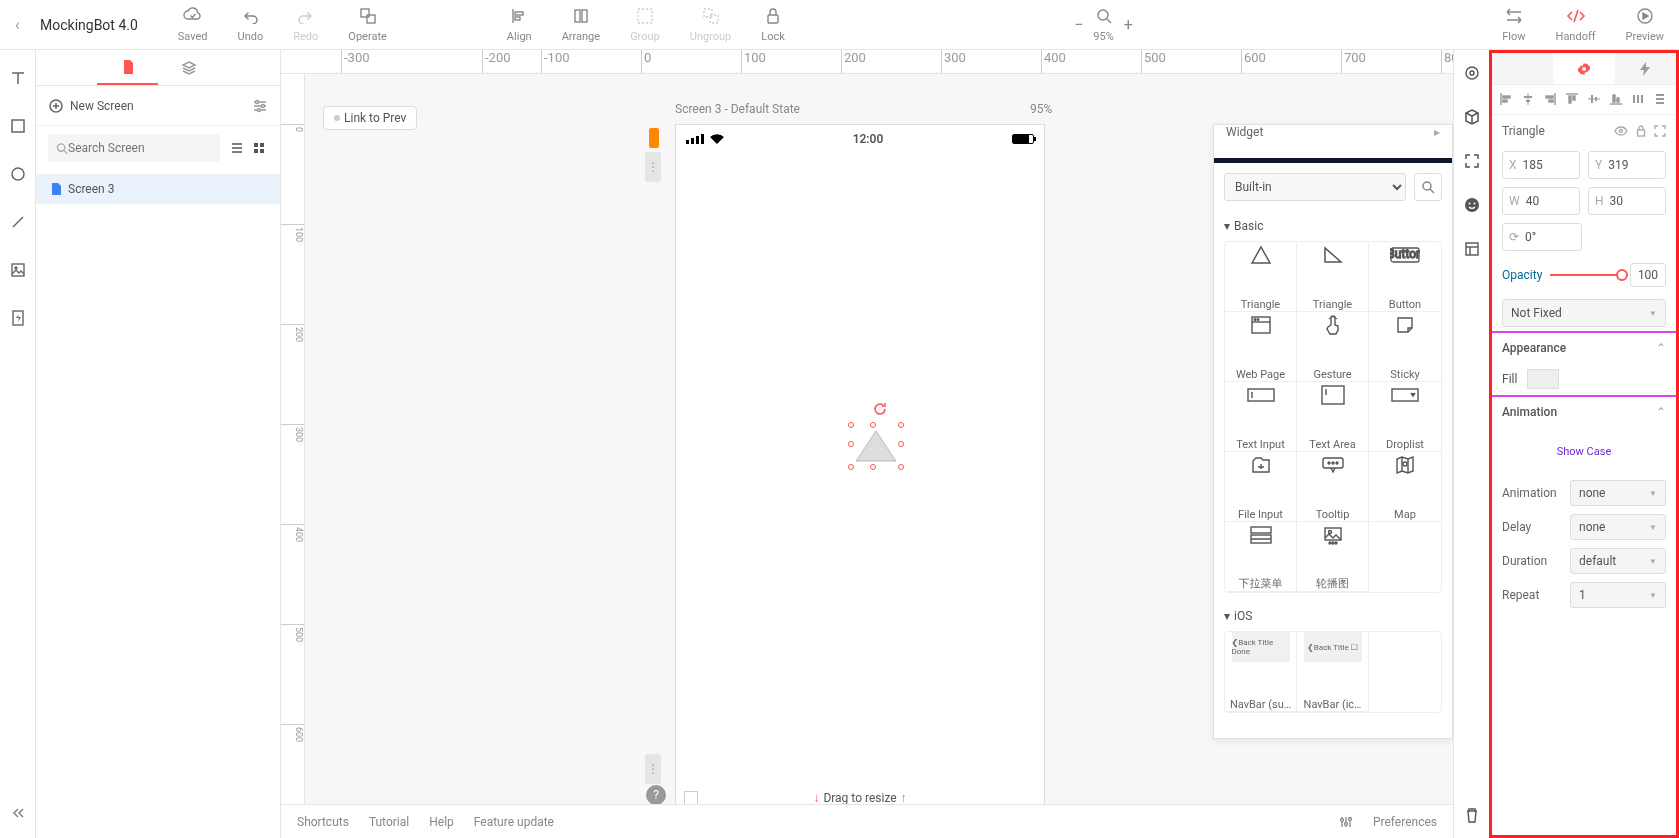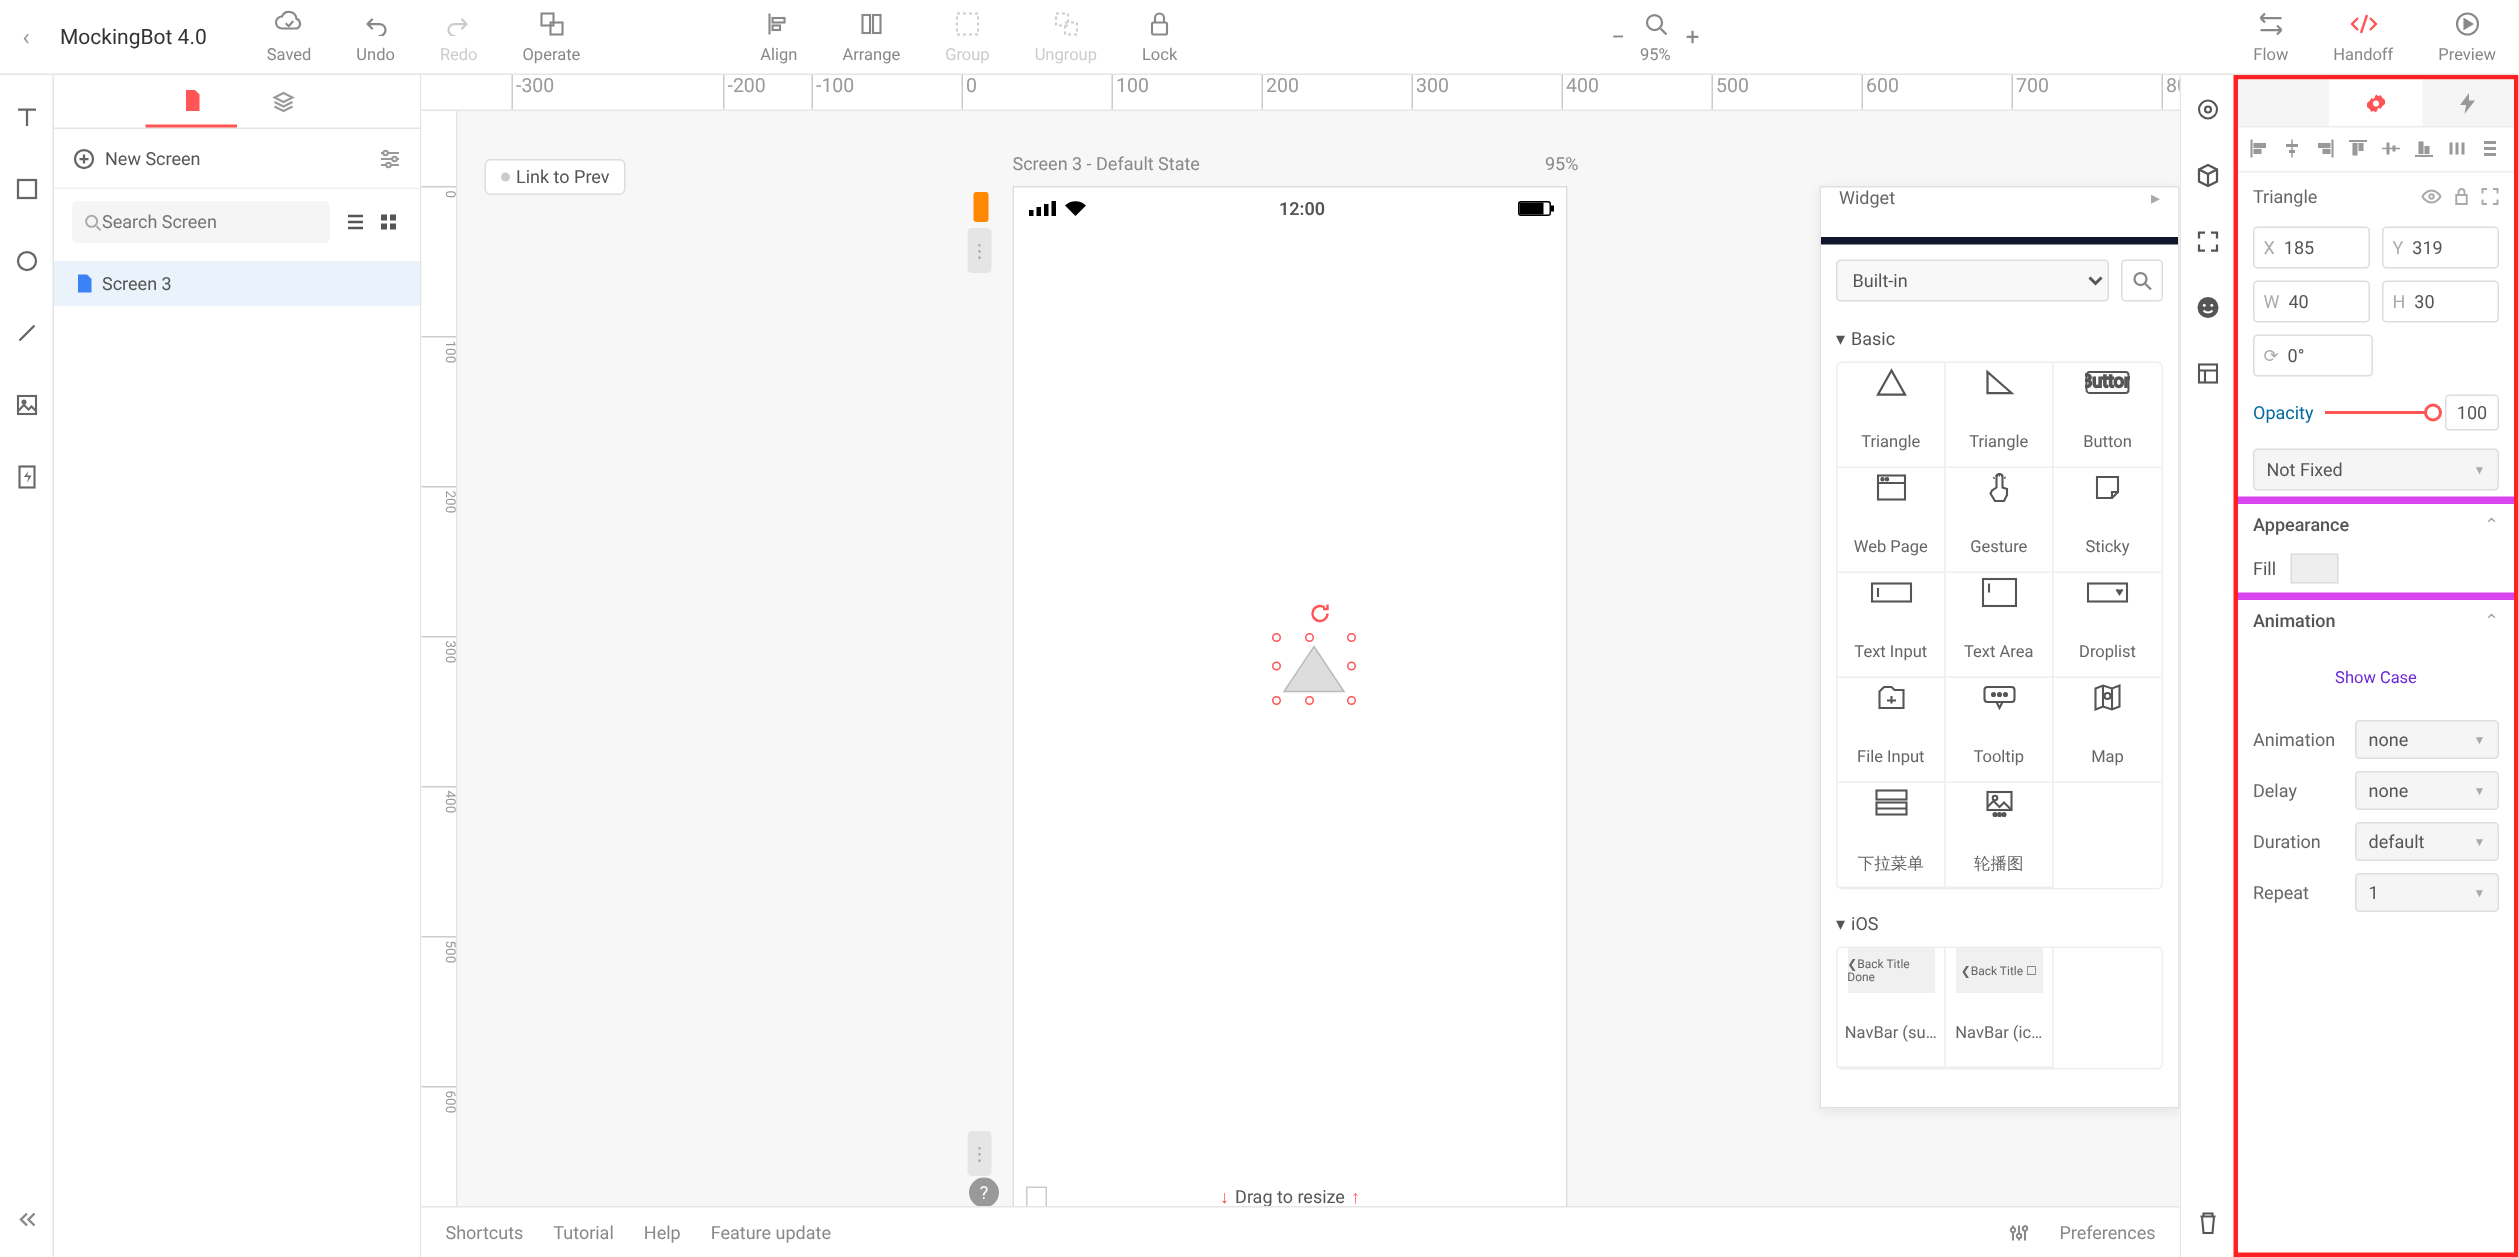--- a/index.html
+++ b/index.html
@@ -74,21 +74,21 @@
 .widget-panel{position:absolute;right:0;top:50px;width:240px;height:615px;background:#fff;border:1px solid #e0e0e0;box-shadow:0 2px 8px rgba(0,0,0,0.08);display:flex;flex-direction:column}
 .widget-panel .hdr{height:38px;display:flex;align-items:flex-start;padding:0 12px;border-bottom:5px solid #0f172a}
 .widget-panel .hdr .name{color:#666}
 .widget-panel .hdr .chev{margin-left:auto;color:#aaa}
 .widget-panel .toprow{padding:10px;display:flex;gap:8px}
 .widget-panel .toprow select{flex:1;height:28px;border:1px solid #ddd;border-radius:3px;padding:0 6px;background:#f8f8f8}
 .widget-panel .toprow .sbtn{width:28px;height:28px;border:1px solid #ddd;border-radius:3px;display:flex;align-items:center;justify-content:center}
 .widget-panel .section{padding:0 10px}
 .widget-panel .section .shdr{height:30px;display:flex;align-items:center;color:#666;gap:4px;cursor:pointer}
 .widget-panel .grid{display:grid;grid-template-columns:repeat(3,1fr);gap:0;border:1px solid #eee;border-radius:4px;overflow:hidden}
-.widget-panel .grid .cell{height:70px;border-right:1px solid #eee;border-bottom:1px solid #eee;display:flex;flex-direction:column;align-items:center;justify-content:flex-start;gap:20px;cursor:pointer}
+.widget-panel .grid .cell{height:70px;border-right:1px solid #eee;border-bottom:1px solid #eee;display:flex;flex-direction:column;align-items:center;justify-content:space-between;gap:0;cursor:pointer}
 .widget-panel .grid .cell:nth-child(3n){border-right:none}
 .widget-panel .grid .cell .ci{height:26px;display:flex;align-items:center;justify-content:center;color:#555}
 .widget-panel .grid .cell .cl{font-size:11px;color:#666;text-align:center;width:100%;overflow:hidden;text-overflow:ellipsis;white-space:nowrap;padding:0 4px}
 .widget-panel .grid.ios .cell{height:80px}
 .widget-panel .grid.ios .cell .thumb{width:58px;height:30px;background:#f0f0f0;display:flex;align-items:center;justify-content:center;font-size:8px;color:#666}
 .bottom-status{height:34px;border-top:1px solid #e5e5e5;background:#fff;display:flex;align-items:center;padding:0 16px;gap:20px}
 .bottom-status .link{color:#888;cursor:pointer}
 .bottom-status .spacer{flex:1}
 .opt-rail{width:36px;border-left:1px solid #e5e5e5;display:flex;flex-direction:column;align-items:center;padding-top:12px;gap:22px;background:#fff}
 .opt-rail .ob{width:22px;height:22px;display:flex;align-items:center;justify-content:center;cursor:pointer;color:#888}
@@ -108,21 +108,21 @@
 .inspector .pairrow .fld{flex:1;height:28px;border:1px solid #ddd;border-radius:3px;display:flex;align-items:center;padding:0 6px;background:#fff}
 .inspector .pairrow .fld .k{color:#aaa;margin-right:6px}
 .inspector .pairrow .fld input{border:none;outline:none;width:100%;background:transparent}
 .inspector .opacity{display:flex;align-items:center;padding:8px 10px;gap:8px}
 .inspector .opacity .lab{color:#0369a1}
 .inspector .opacity .track{flex:1;height:2px;background:#f55;position:relative}
 .inspector .opacity .track .knob{position:absolute;right:-6px;top:-5px;width:12px;height:12px;background:#fff;border:2px solid #f55;border-radius:50%}
 .inspector .opacity .val{width:36px;height:24px;border:1px solid #ddd;border-radius:3px;text-align:center;line-height:22px}
 .inspector .selrow{margin:4px 10px;height:28px;border:1px solid #ddd;border-radius:3px;background:#f5f5f5;display:flex;align-items:center;padding:0 8px}
 .inspector .selrow .arr{margin-left:auto;color:#aaa;font-size:8px}
-.inspector .sechdr{height:32px;display:flex;align-items:center;padding:0 10px;border-top:5px solid #d946ef;font-weight:500;color:#444}
+.inspector .sechdr{height:32px;display:flex;align-items:center;padding:0 10px;border-top:2px solid #d946ef;font-weight:500;color:#444}
 .inspector .sechdr .chev{margin-left:auto;color:#aaa}
 .inspector .fillrow{display:flex;align-items:center;padding:6px 10px;gap:10px}
 .inspector .fillrow .sw{width:32px;height:20px;background:#eee;border:1px solid #ddd}
 .inspector .showcase{text-align:center;padding:18px 0;color:#6d28d9;font-size:11px}
 .inspector .proprow{display:flex;align-items:center;padding:4px 10px;gap:8px}
 .inspector .proprow .pl{width:60px;color:#666}
 .inspector .proprow .sel{flex:1;height:26px;border:1px solid #ddd;background:#f5f5f5;border-radius:3px;display:flex;align-items:center;padding:0 8px}
 .inspector .proprow .sel .arr{margin-left:auto;color:#aaa;font-size:8px}
 svg{display:block}
 </style>

